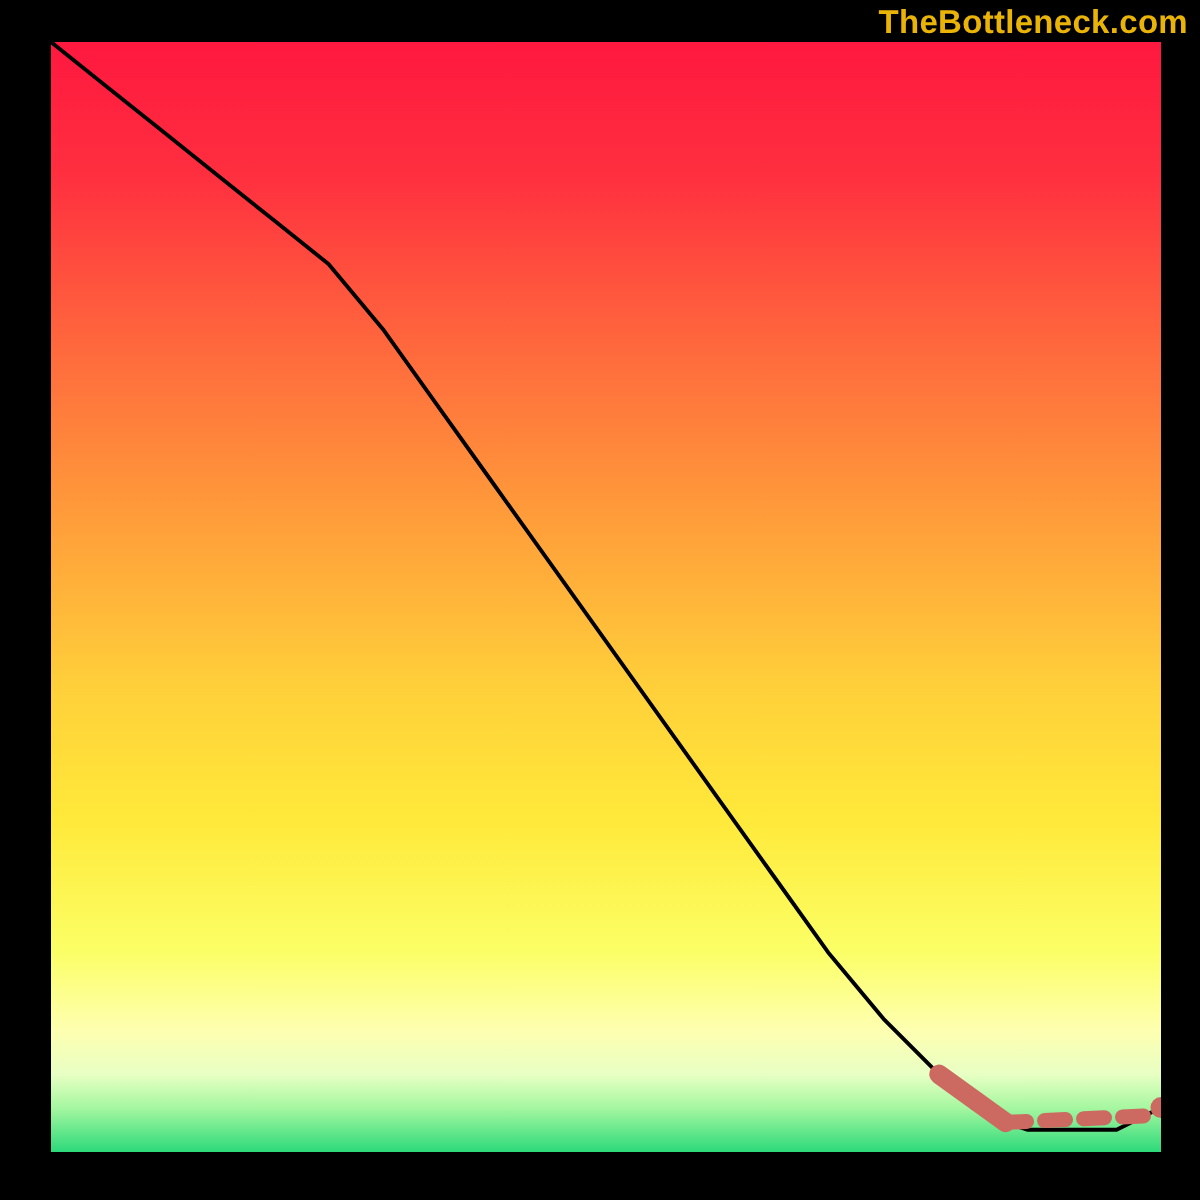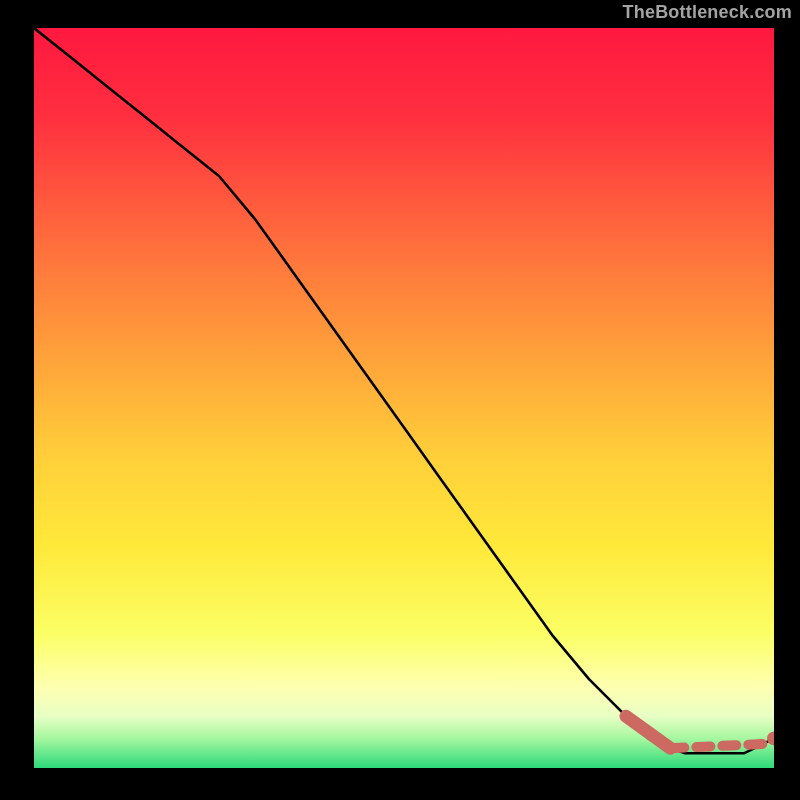--- a/index.html
+++ b/index.html
@@ -14,22 +14,22 @@
   .frame {
     position: relative;
     width: 800px;
     height: 800px;
     background: #000;
   }
   .watermark {
     position: absolute;
     top: 2px;
     right: 8px;
-    color: #a3a3a3;
-    font-size: 18px;
+    color: #eab308;
+    font-size: 22px;
     font-weight: 600;
     letter-spacing: 0.2px;
   }
   .plot-wrap {
     position: absolute;
     left: 34px;
     top: 28px;
     width: 740px;
     height: 740px;
   }

